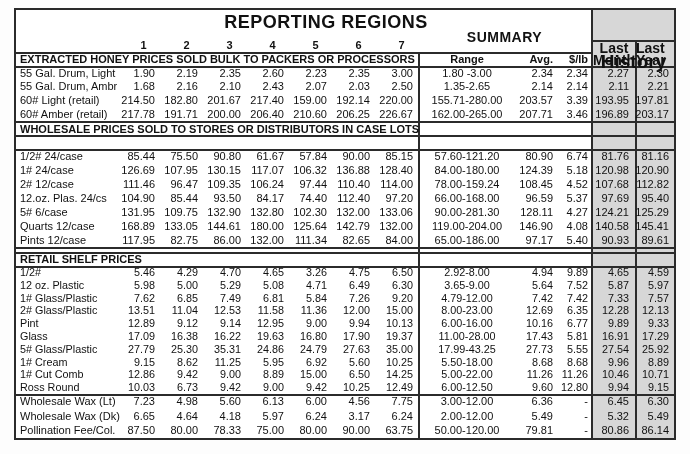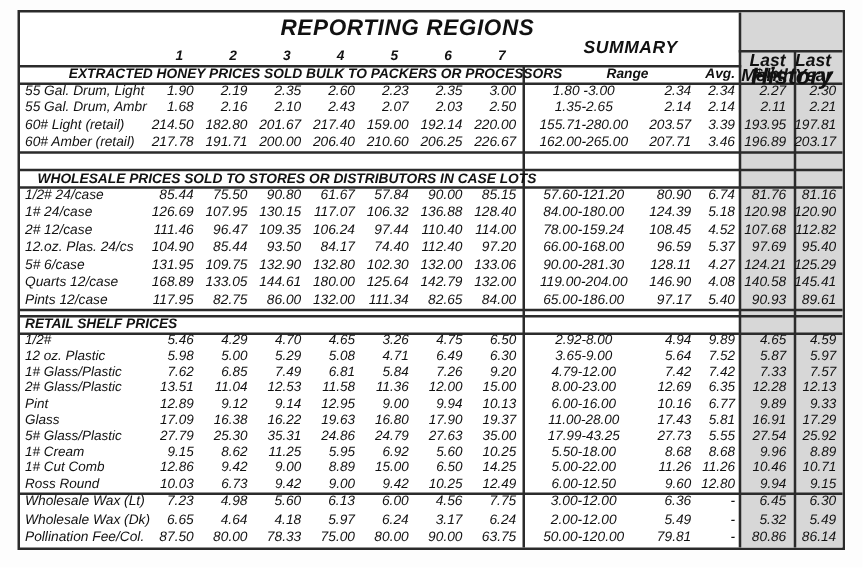--- a/index.html
+++ b/index.html
@@ -1,18 +1,18 @@
 <!DOCTYPE html>
 <html><head>
 <meta charset="utf-8">
 <style>
   html,body{margin:0;padding:0;width:690px;height:454px;background:#fdfdfd;overflow:hidden;}
   *{box-sizing:border-box;}
   body{font-family:"Liberation Sans", sans-serif;color:#111;}
-  .tbl{position:absolute;left:14px;top:8px;width:662px;height:432px;border:2px solid #2b2b2b;background:#fff;font-style:italic;}
+  .tbl{position:absolute;left:14px;top:8px;width:662px;height:432px;border:2px solid #2b2b2b;background:#fff;}
   .inner{position:relative;width:658px;height:428px;}
   
   .stripe{position:absolute;left:575px;top:0;width:83px;height:428px;background:#d7d7d7;}
   
   .hl,.vl{position:absolute;background:#2b2b2b;}
   .hl{height:2px;}
   .vl{width:2px;}
   
   .title{position:absolute;left:150px;top:2px;width:320px;text-align:center;font-size:18px;font-weight:bold;letter-spacing:.5px;}
   .summary-title{position:absolute;left:402px;top:19px;width:173px;text-align:center;font-size:14px;font-weight:bold;letter-spacing:.5px;}
@@ -73,21 +73,21 @@
         <div class="sp"></div>
         <div class="n">1</div>
         <div class="n">2</div>
         <div class="n">3</div>
         <div class="n">4</div>
         <div class="n">5</div>
         <div class="n">6</div>
         <div class="n">7</div>
       </div>
 
-    <div class="sec-row" style="top:42px;padding-left:35px;">
+    <div class="sec-row" style="top:42px;">
       <div class="sec-text">EXTRACTED HONEY PRICES SOLD BULK TO PACKERS OR PROCESSORS</div>
       <div class="c-range">Range</div>
       <div class="c-avg">Avg.</div>
       <div class="c-lb">$/lb</div>
     </div>
 
     <div class="rows h1375" id="rows1" style="top:56.5px;">
         <div class="row">
           <div class="c-label">55 Gal. Drum, Light</div>
           <div class="c-r">1.90</div>
@@ -143,21 +143,21 @@
           <div class="c-r">206.25</div>
           <div class="c-r">226.67</div>
           <div class="c-range">162.00-265.00</div>
           <div class="c-avg">207.71</div>
           <div class="c-lb">3.46</div>
           <div class="c-lm">196.89</div>
           <div class="c-ly">203.17</div>
         </div>
       </div>
 
-    <div class="sec-row" style="top:126px;margin-left:10px;">
+    <div class="sec-row" style="top:112px;">
       <div class="sec-text" style="width:658px;">WHOLESALE PRICES SOLD TO STORES OR DISTRIBUTORS IN CASE LOTS</div>
     </div>
     <div class="rows h14" id="rows2" style="top:139px;">
         <div class="row">
           <div class="c-label">1/2# 24/case</div>
           <div class="c-r">85.44</div>
           <div class="c-r">75.50</div>
           <div class="c-r">90.80</div>
           <div class="c-r">61.67</div>
           <div class="c-r">57.84</div>

